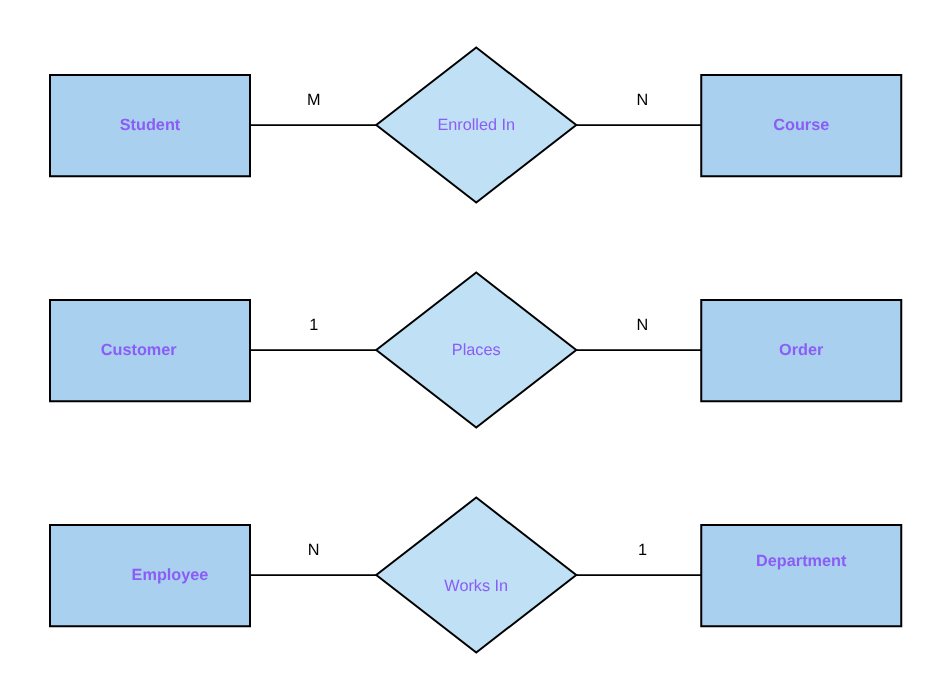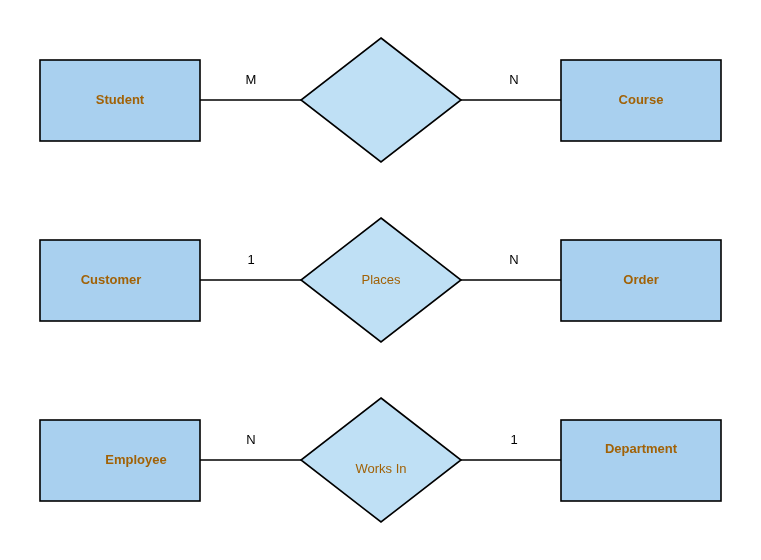--- a/index.html
+++ b/index.html
@@ -25,21 +25,21 @@
     top: 0;
     width: 761px;
     height: 560px;
   }
   .shape-label {
     position: absolute;
     display: flex;
     align-items: center;
     justify-content: center;
     font-size: 13px;
-    color: #a16207;
+    color: #8b5cf6;
     line-height: 1.1;
     text-align: right;
     white-space: nowrap;
     pointer-events: none;
   }
   .entity-label {
     font-weight: bold;
   }
   .rel-label {
     font-weight: normal;
@@ -79,20 +79,21 @@
       <line x1="200" y1="460" x2="301" y2="460" stroke="#000000" stroke-width="1.4"></line>
       <line x1="461" y1="460" x2="561" y2="460" stroke="#000000" stroke-width="1.4"></line>
       <rect x="40" y="420" width="160" height="81" fill="#a9d0ef" stroke="#000000" stroke-width="1.6"></rect>
       <polygon points="381,398 461,460 381,522 301,460" fill="#bfe0f5" stroke="#000000" stroke-width="1.6"></polygon>
       <rect x="561" y="420" width="160" height="81" fill="#a9d0ef" stroke="#000000" stroke-width="1.6"></rect>
     </g>
   </svg>
 
   <div class="shape-label entity-label" style="left:40px; top:60px; width:160px; height:81px;">Student</div>
 
+  <div class="shape-label rel-label" style="left:311px; top:70px; width:140px; height:60px;">Enrolled In</div>
 
   <div class="shape-label entity-label" style="left:561px; top:60px; width:160px; height:81px;">Course</div>
 
   <div class="card-label" style="left:231px; top:72px; width:40px;">M</div>
 
   <div class="card-label" style="left:494px; top:72px; width:40px;">N</div>
 
   <div class="shape-label entity-label" style="left:40px; top:240px; width:142px; height:81px;">Customer</div>
 
   <div class="shape-label entity-label" style="left:561px; top:240px; width:160px; height:81px;">Order</div>

